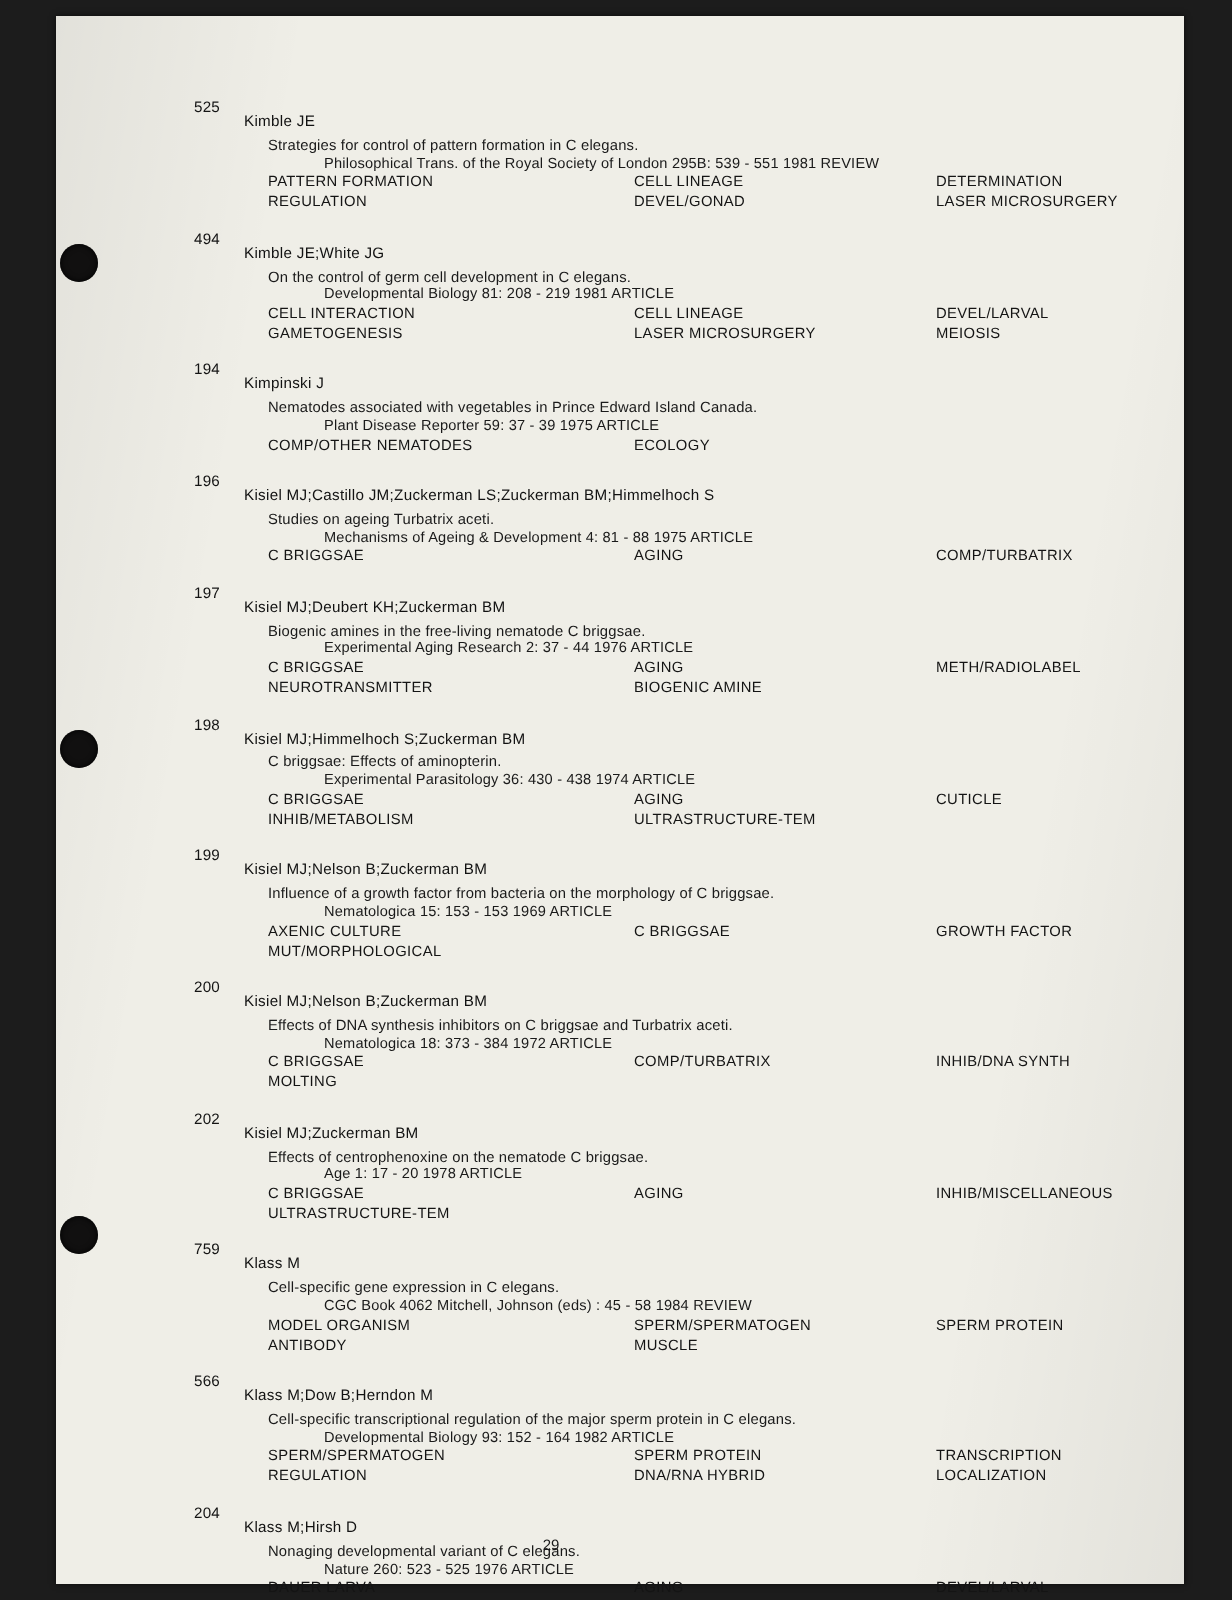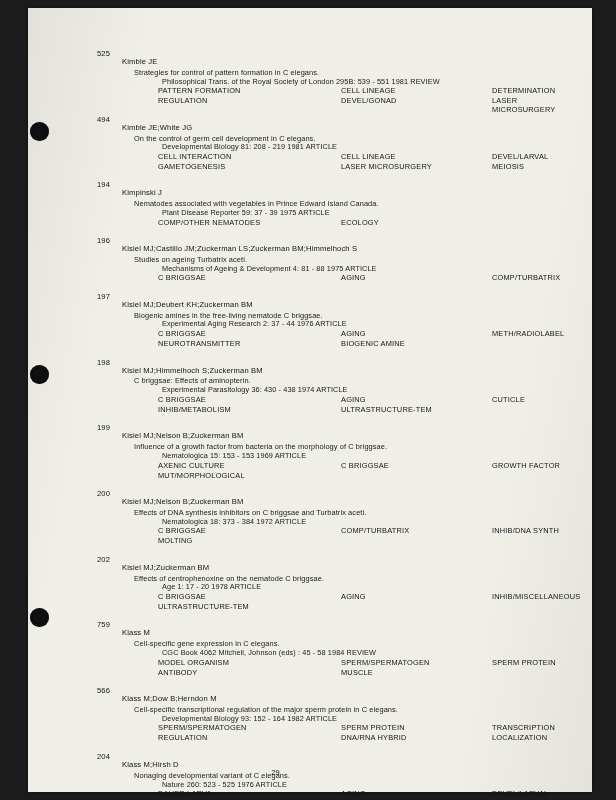--- a/index.html
+++ b/index.html
@@ -79,21 +79,21 @@
     color: #1a1a1a;
     letter-spacing: 0.1px;
   }
   .source {
     margin-left: 82px;
     font-size: 7.3px;
     color: #1a1a1a;
     letter-spacing: 0.1px;
   }
   .kw {
-    margin-left: 78px;
+    margin-left: 54px;
     font-size: 7.4px;
     color: #141414;
     letter-spacing: 0.2px;
     position: relative;
     height: 10px;
   }
   .kw span {
     position: absolute;
     top: 0;
   }

